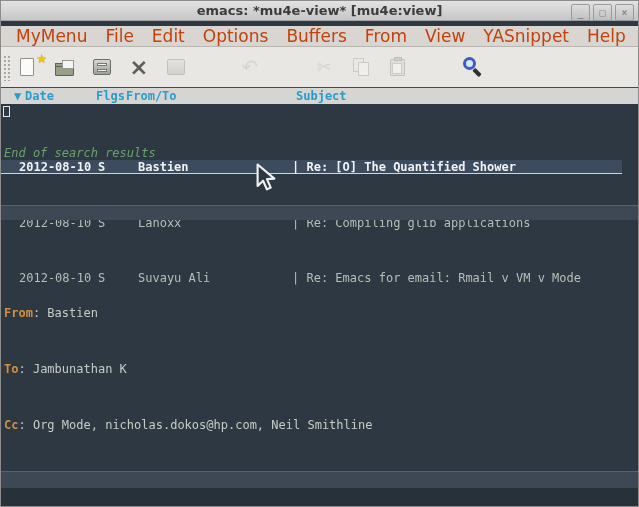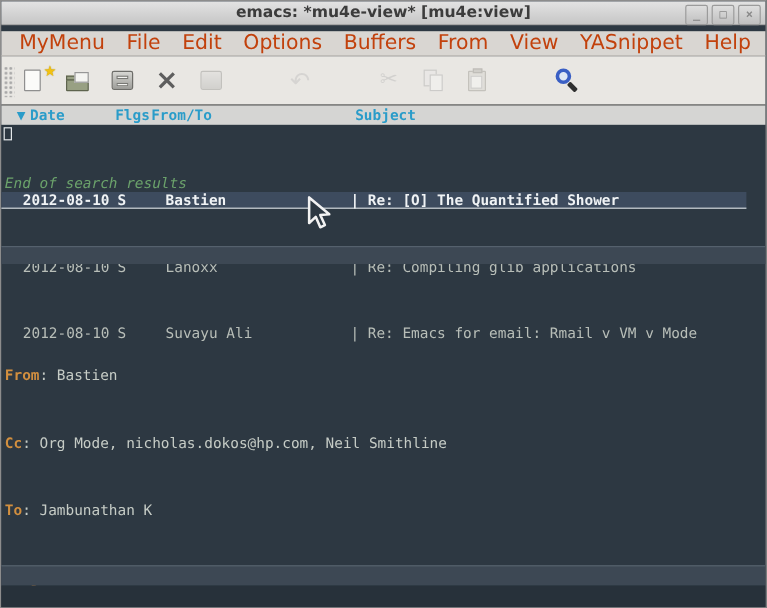--- a/index.html
+++ b/index.html
@@ -254,23 +254,23 @@
   <div class="modeline modeline-1 mono">
     
   </div>
 
   <div class="view-window mono">
     <div>
       
     
         <div><span class="fld-label">From</span><span class="fld-sep">: </span><span class="v-normal">Bastien</span></div>
       
+        <div><span class="fld-label">To</span><span class="fld-sep">: </span><span class="v-normal">Jambunathan K</span></div>
+      
         <div><span class="fld-label">Cc</span><span class="fld-sep">: </span><span class="v-normal">Org Mode, nicholas.dokos@hp.com, Neil Smithline</span></div>
-      
-        <div><span class="fld-label">To</span><span class="fld-sep">: </span><span class="v-normal">Jambunathan K</span></div>
       
         <div><span class="fld-label">Subject</span><span class="fld-sep">: </span><span class="v-subject">Re: [O] The Quantified Shower</span></div>
       
         
       
         
       
         
       </div>
     

